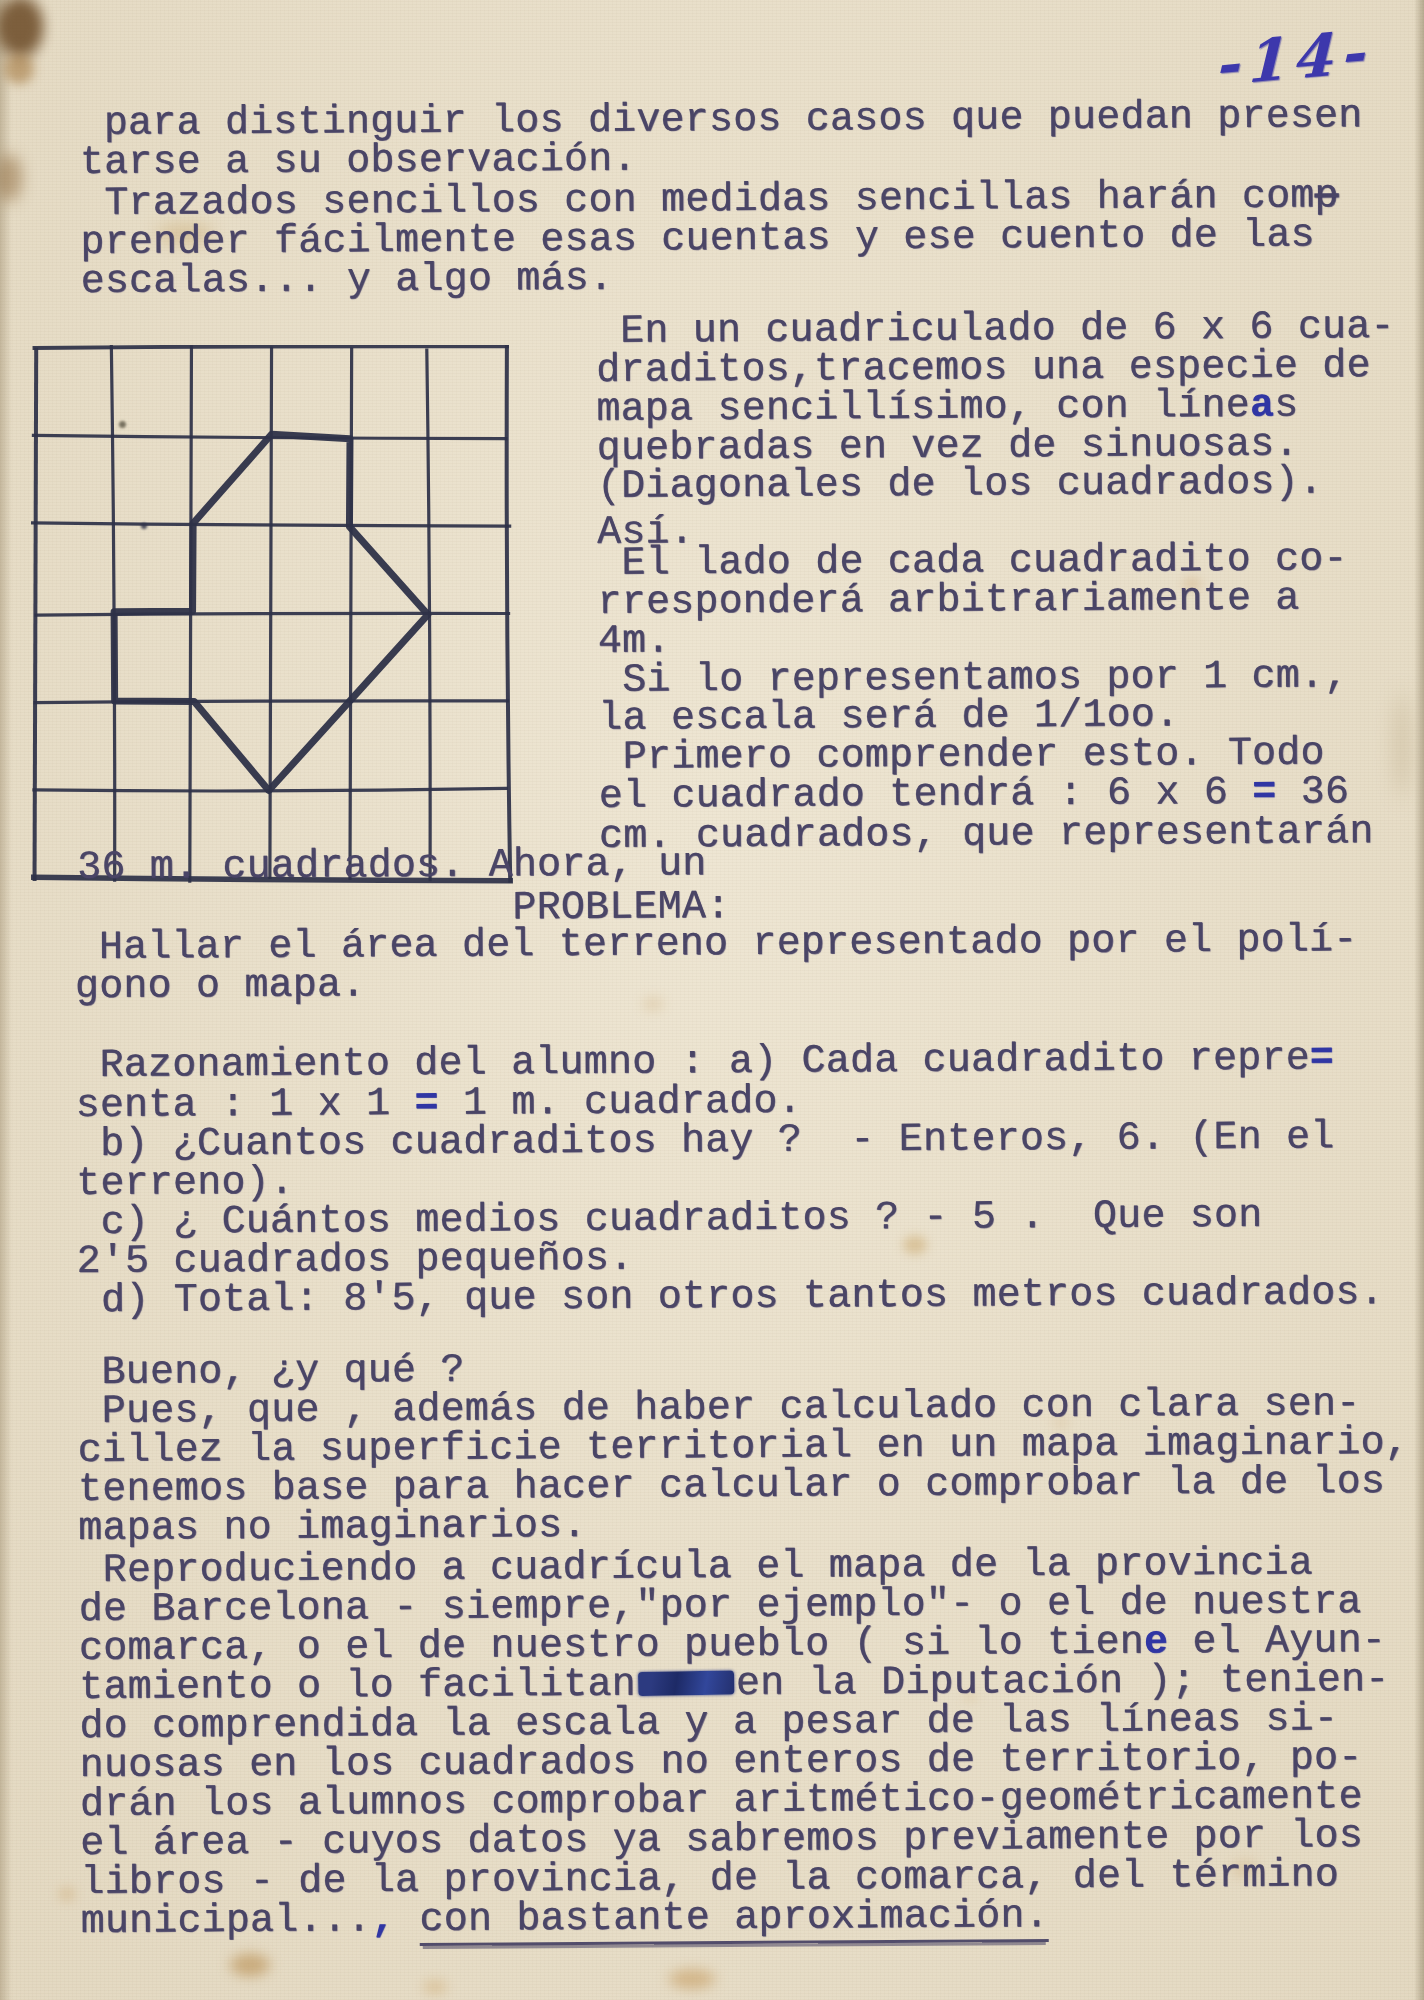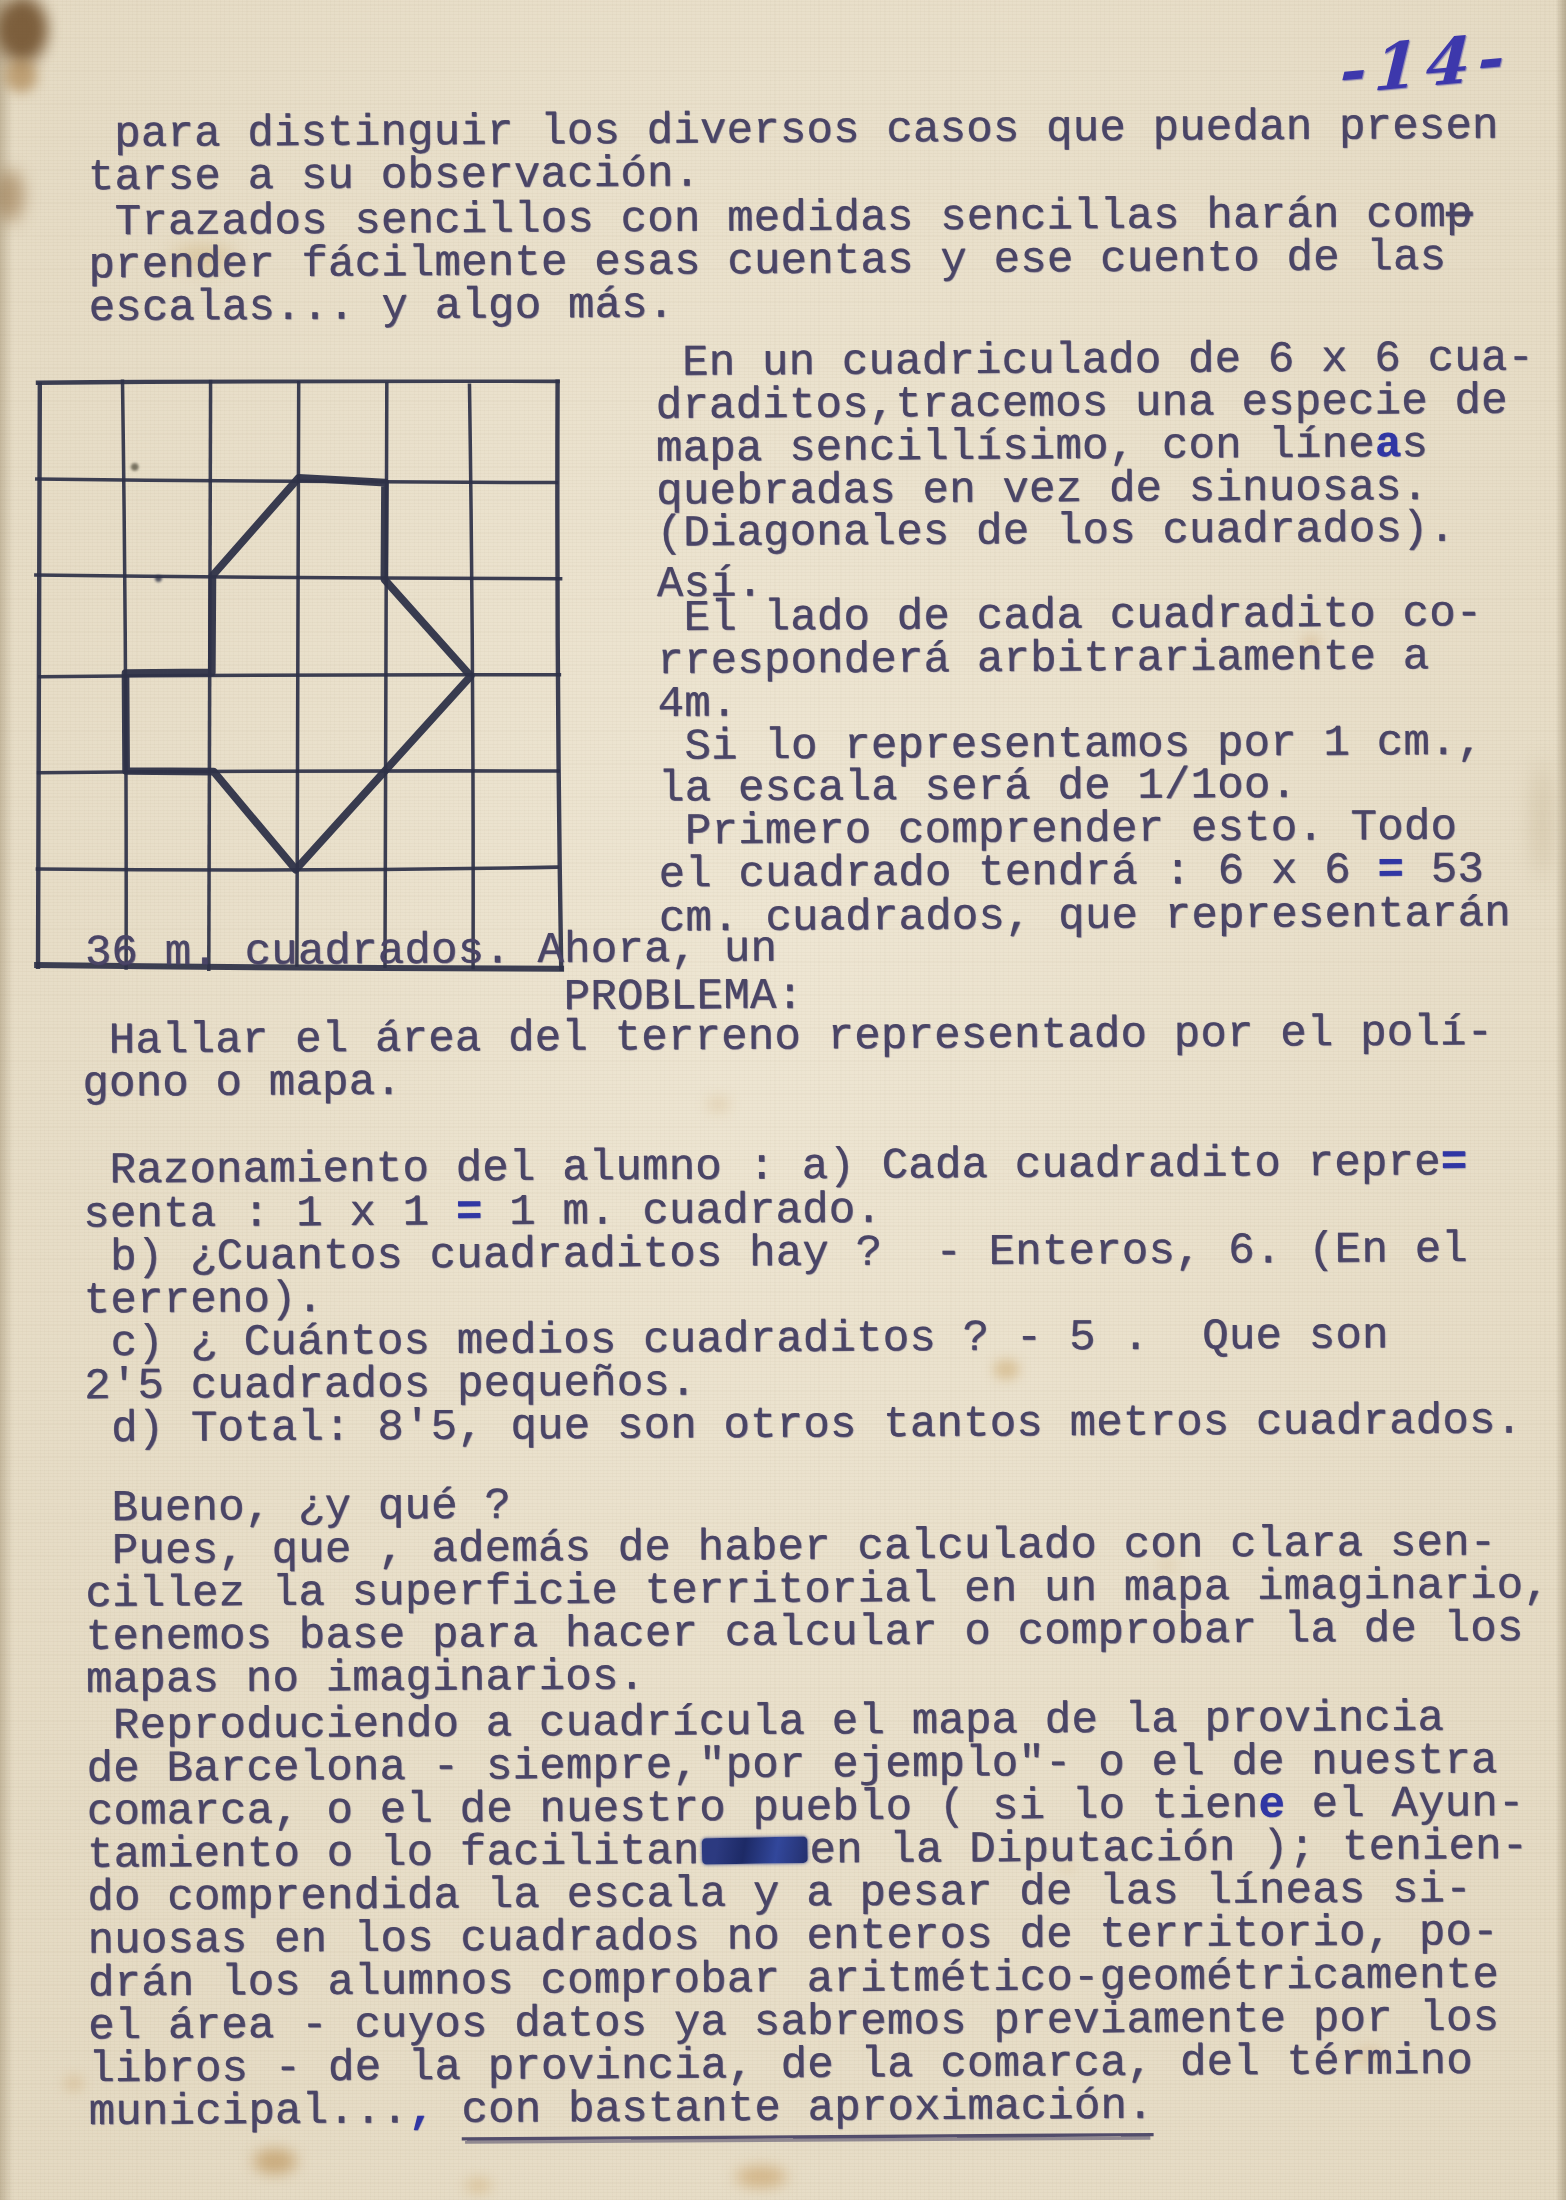--- a/index.html
+++ b/index.html
@@ -106,21 +106,21 @@
       <div class="line" style="left: 600px; top: 393px;"><span>mapa sencillísimo, con líne</span><span class="seg-b">a</span><span>s</span></div>
       <div class="line" style="left: 600px; top: 432px;"><span>quebradas en vez de sinuosas.</span></div>
       <div class="line" style="left: 600px; top: 470px;"><span>(Diagonales de los cuadrados).</span></div>
       <div class="line" style="left: 600px; top: 516px;"><span>Así.</span></div>
       <div class="line" style="left: 600px; top: 547px;"><span> El lado de cada cuadradito co-</span></div>
       <div class="line" style="left: 600px; top: 586px;"><span>rresponderá arbitrariamente a</span></div>
       <div class="line" style="left: 600px; top: 625px;"><span>4m.</span></div>
       <div class="line" style="left: 600px; top: 664px;"><span> Si lo representamos por 1 cm.,</span></div>
       <div class="line" style="left: 600px; top: 702px;"><span>la escala será de 1/1oo.</span></div>
       <div class="line" style="left: 600px; top: 741px;"><span> Primero comprender esto. Todo</span></div>
-      <div class="line" style="left: 600px; top: 780px;"><span>el cuadrado tendrá : 6 x 6 </span><span class="seg-b">=</span><span> 53</span></div>
+      <div class="line" style="left: 600px; top: 780px;"><span>el cuadrado tendrá : 6 x 6 </span><span class="seg-b">=</span><span> 36</span></div>
       <div class="line" style="left: 600px; top: 820px;"><span>cm. cuadrados, que representarán</span></div>
       <div class="line" style="left: 78px; top: 848px;"><span>36 m. cuadrados. Ahora, un</span></div>
       <div class="line" style="left: 513px; top: 891px;"><span>PROBLEMA:</span></div>
       <div class="line" style="left: 75px; top: 928px;"><span> Hallar el área del terreno representado por el polí-</span></div>
       <div class="line" style="left: 75px; top: 967px;"><span>gono o mapa.</span></div>
       <div class="line" style="left: 75px; top: 1046px;"><span> Razonamiento del alumno : a) Cada cuadradito repre</span><span class="seg-b">=</span></div>
       <div class="line" style="left: 75px; top: 1086px;"><span>senta : 1 x 1 </span><span class="seg-b">=</span><span> 1 m. cuadrado.</span></div>
       <div class="line" style="left: 75px; top: 1125px;"><span> b) ¿Cuantos cuadraditos hay ?  - Enteros, 6. (En el</span></div>
       <div class="line" style="left: 75px; top: 1164px;"><span>terreno).</span></div>
       <div class="line" style="left: 75px; top: 1203px;"><span> c) ¿ Cuántos medios cuadraditos ? - 5 .  Que son</span></div>

